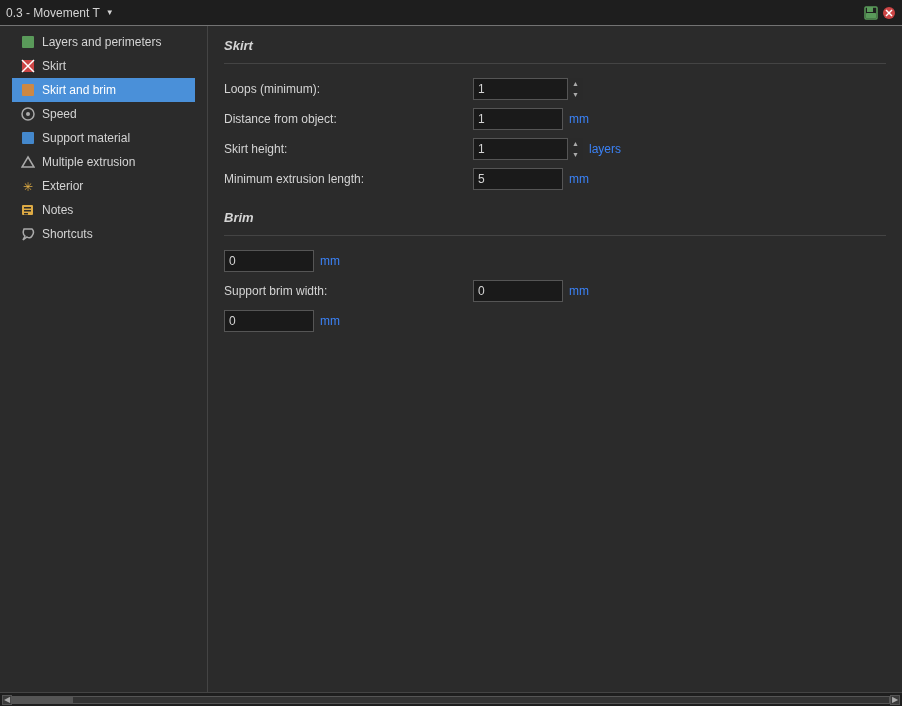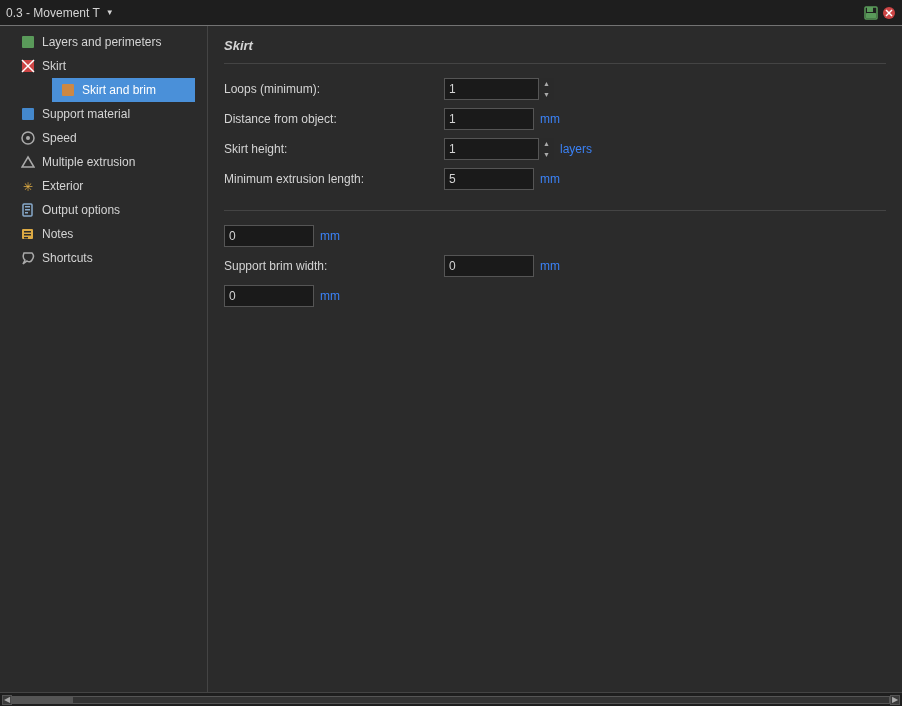--- a/index.html
+++ b/index.html
@@ -67,21 +67,20 @@
       align-items: center;
       padding: 4px 8px;
       cursor: pointer;
       gap: 6px;
       font-size: 12px;
       color: #d4d4d4;
     }
     .sidebar-item.active {
       background: #4a90d9;
       color: #ffffff;
-      margin-left: 40px;
     }
     .sidebar-icon {
       width: 16px;
       height: 16px;
       flex-shrink: 0;
       display: flex;
       align-items: center;
       justify-content: center;
       font-size: 11px;
     }
@@ -96,20 +95,21 @@
       font-weight: bold;
       color: #d4d4d4;
       margin-bottom: 10px;
       font-style: italic;
     }
     .form-row {
       display: flex;
       align-items: center;
       padding: 4px 0;
       min-height: 26px;
+      gap: 29px;
     }
     .form-label {
       width: 220px;
       color: #d4d4d4;
       font-size: 12px;
       flex-shrink: 0;
     }
     .form-input-wrap {
       display: flex;
       align-items: center;
@@ -256,60 +256,49 @@
       <span class="sidebar-icon">
         <svg width="14" height="14" viewBox="0 0 14 14">
           <rect x="1" y="1" width="12" height="12" rx="1" fill="#cc8844"></rect>
         </svg>
       </span>
       <span>Skirt and brim</span>
     </div>
     <div class="sidebar-item">
       <span class="sidebar-icon">
         <svg width="14" height="14" viewBox="0 0 14 14">
-          <rect x="1" y="1" width="12" height="12" rx="1" fill="#4488cc"></rect>
-        </svg>
-      </span>
-      <span>Support material</span>
-    </div>
-    <div class="sidebar-item">
-      <span class="sidebar-icon">
-        <svg width="14" height="14" viewBox="0 0 14 14">
           <circle cx="7" cy="7" r="6" fill="none" stroke="#aaa" stroke-width="1.5"></circle>
           <circle cx="7" cy="7" r="2" fill="#aaa"></circle>
         </svg>
       </span>
       <span>Speed</span>
     </div>
     <div class="sidebar-item">
       <span class="sidebar-icon">
         <svg width="14" height="14" viewBox="0 0 14 14">
+          <rect x="1" y="1" width="12" height="12" rx="1" fill="#4488cc"></rect>
+        </svg>
+      </span>
+      <span>Support material</span>
+    </div>
+    <div class="sidebar-item">
+      <span class="sidebar-icon">
+        <svg width="14" height="14" viewBox="0 0 14 14">
           <polygon points="7,2 13,12 1,12" fill="none" stroke="#aaa" stroke-width="1.5"></polygon>
         </svg>
       </span>
       <span>Multiple extrusion</span>
     </div>
     <div class="sidebar-item">
       <span class="sidebar-icon">
         <svg width="14" height="14" viewBox="0 0 14 14">
           <text x="2" y="12" font-size="12" fill="#ddaa44">✳</text>
         </svg>
       </span>
       <span>Exterior</span>
-    </div>
-    <div class="sidebar-item">
-      <span class="sidebar-icon">
-        <svg width="14" height="14" viewBox="0 0 14 14">
-          <rect x="2" y="1" width="9" height="12" rx="1" fill="none" stroke="#88aacc" stroke-width="1.5"></rect>
-          <rect x="4" y="3" width="5" height="1.5" fill="#88aacc"></rect>
-          <rect x="4" y="6" width="5" height="1.5" fill="#88aacc"></rect>
-          <rect x="4" y="9" width="3" height="1.5" fill="#88aacc"></rect>
-        </svg>
-      </span>
-      <span>Output options</span>
     </div>
     <div class="sidebar-item">
       <span class="sidebar-icon">
         <svg width="14" height="14" viewBox="0 0 14 14">
           <rect x="1" y="2" width="11" height="10" rx="1" fill="#ddaa44"></rect>
           <rect x="3" y="4" width="7" height="1.5" fill="#2b2b2b"></rect>
           <rect x="3" y="7" width="7" height="1.5" fill="#2b2b2b"></rect>
           <rect x="3" y="10" width="4" height="1.5" fill="#2b2b2b"></rect>
         </svg>
       </span>
@@ -367,20 +356,21 @@
 
     <div class="form-row">
       <div class="form-label">Minimum extrusion length:</div>
       <div class="form-input-wrap">
         <input class="form-input" type="text" value="5" style="">
         <span class="unit-label">mm</span>
       </div>
     </div>
 
     <div class="brim-section">
+      <div class="section-title">Brim</div>
       <hr class="section-divider">
 
       <div class="form-row">
         <div class="form-input-wrap">
           <input class="form-input" type="text" value="0" style="">
           <span class="unit-label">mm</span>
         </div>
       </div>
 
       <div class="form-row">

